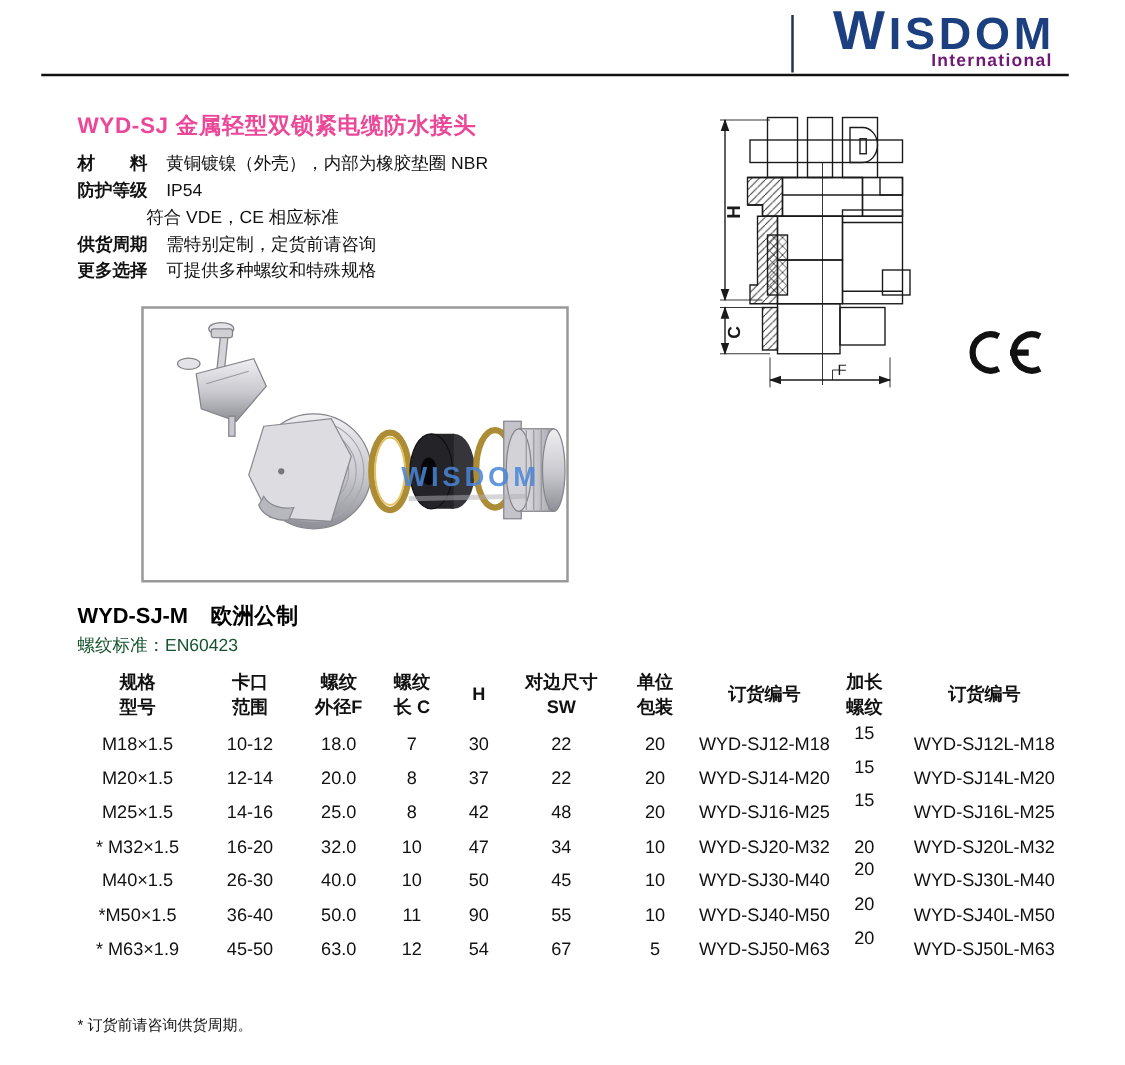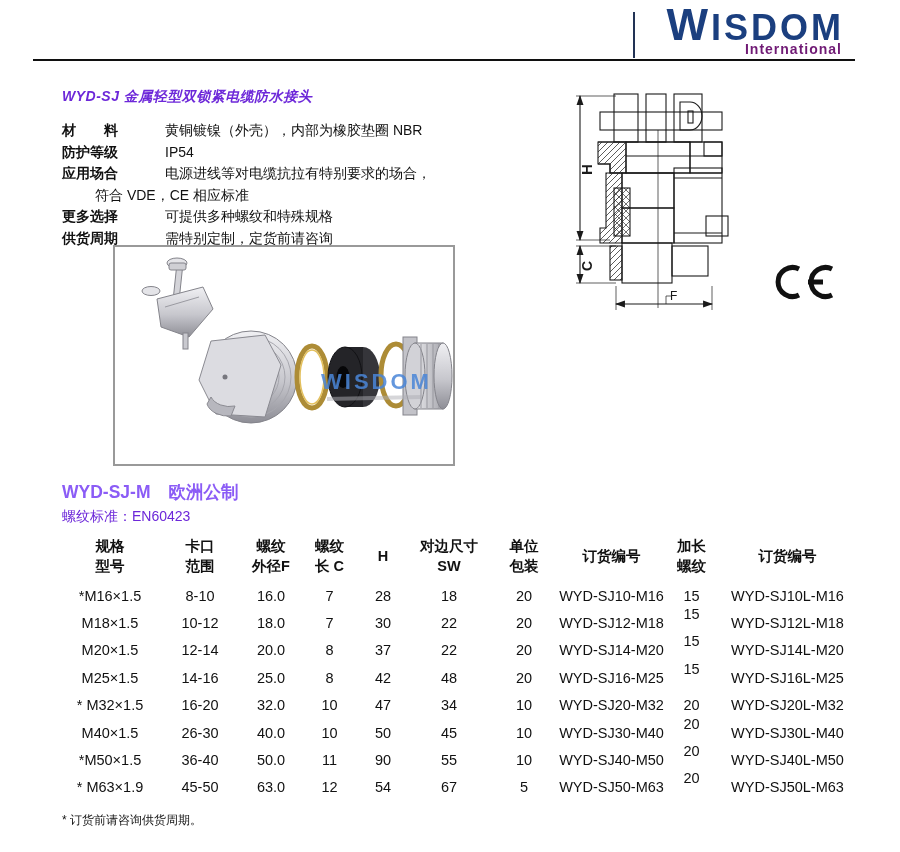--- a/index.html
+++ b/index.html
@@ -16,41 +16,41 @@
   }
   .logo-brand::first-letter { font-size:44px; }
   .logo-sub {
     color:#701a75; font-weight:bold; font-size:14px; letter-spacing:1px;
     margin-top:-4px; padding-right:2px;
   }
   .logo-rule { position:absolute; left:633px; top:12px; width:2px; height:46px; background:#223355; }
   .header-divider { position:absolute; left:33px; top:59px; width:822px; height:2px; background:#101010; }
 
   
-  .doc-title { position:absolute; left:62px; top:88px; font-size:14px; font-weight:bold; color:#6d28d9; letter-spacing:0.5px;font-style:italic; }
+  .doc-title { position:absolute; left:62px; top:88px; font-size:18px; font-weight:bold; color:#ec4899; letter-spacing:0.5px; }
   .specs { position:absolute; left:62px; top:120px; width:500px; font-size:14px; }
-  .spec-row { display:flex; line-height:21.5px;gap:32px; }
+  .spec-row { display:flex; line-height:21.5px; }
   .spec-label { width:58px; font-weight:bold; flex:none; white-space:nowrap; }
   .spec-value { margin-left:13px; white-space:nowrap; }
-  .spec-value2 { margin-left:33px; line-height:21.5px; white-space:nowrap; }
+  .spec-value2 { margin-left:55px; line-height:21.5px; white-space:nowrap; }
 
   
   .photo-box {
     position:absolute; left:113px; top:245px; width:342px; height:221px;
     border:2px solid #999; background:#fff;
   }
 
   
   .tech-drawing { position:absolute; left:570px; top:78px; }
   .ce-box { position:absolute; left:770px; top:262px; }
 
   
-  .section-title { position:absolute; left:62px; top:480px; font-size:17.5px; font-weight:bold; color:#8b5cf6; }
+  .section-title { position:absolute; left:62px; top:480px; font-size:17.5px; font-weight:bold; color:#000000; }
   .section-title .model { margin-right:18px; }
-  .thread-standard { position:absolute; left:62px; top:508px; font-size:14px; color:#6d28d9; }
+  .thread-standard { position:absolute; left:62px; top:508px; font-size:14px; color:#14532d; }
 
   
   .spec-table { position:absolute; left:60px; top:530px; width:796px; border-collapse:collapse; table-layout:fixed; }
   .spec-table th, .spec-table td { text-align:center; vertical-align:middle; padding:0; font-weight:normal; }
   .spec-table th { height:52px; font-size:14.5px; font-weight:600; }
   .spec-table th .hl { line-height:20px; }
   .spec-table td { height:27.4px; font-size:14.5px; white-space:nowrap; }
   .spec-table td.raised { transform:translateY(-9px); }
   .c1{width:100px}.c2{width:80px}.c3{width:62px}.c4{width:55px}.c5{width:52px}
   .c6{width:80px}.c7{width:70px}.c8{width:105px}.c9{width:55px}.c10{width:137px}
@@ -72,32 +72,28 @@
 
 <div class="specs">
   <div class="spec-row">
     <span class="spec-label">材　　料</span>
     <span class="spec-value">黄铜镀镍（外壳），内部为橡胶垫圈 NBR</span>
   </div>
   <div class="spec-row">
     <span class="spec-label">防护等级</span>
     <span class="spec-value">IP54</span>
   </div>
+  <div class="spec-value2">符合 VDE，CE 相应标准</div>
   <div class="spec-row">
-    <span class="spec-label">应用场合</span>
-    <span class="spec-value">电源进线等对电缆抗拉有特别要求的场合，</span>
+    <span class="spec-label">供货周期</span>
+    <span class="spec-value">需特别定制，定货前请咨询</span>
   </div>
-  <div class="spec-value2">符合 VDE，CE 相应标准</div>
   <div class="spec-row">
     <span class="spec-label">更多选择</span>
     <span class="spec-value">可提供多种螺纹和特殊规格</span>
-  </div>
-  <div class="spec-row">
-    <span class="spec-label">供货周期</span>
-    <span class="spec-value">需特别定制，定货前请咨询</span>
   </div>
 </div>
 
 <div class="photo-box">
   <svg width="338" height="217" viewBox="0 0 338 217">
     <defs>
       <linearGradient id="metalg" x1="0" y1="0" x2="0" y2="1">
         <stop offset="0" stop-color="#f0f0f3"></stop>
           <stop offset="0.55" stop-color="#c7c7cd"></stop>
           <stop offset="1" stop-color="#8e8e96"></stop>
@@ -289,32 +285,20 @@
           <div class="hl">加长</div>
           <div class="hl">螺纹</div>
         </th>
         <th>
           <div class="hl">订货编号</div>
         </th>
       </tr>
   </thead>
   <tbody>
       <tr>
-        <td>*M16×1.5</td>
-        <td>8-10</td>
-        <td>16.0</td>
-        <td>7</td>
-        <td>28</td>
-        <td>18</td>
-        <td>20</td>
-        <td>WYD-SJ10-M16</td>
-        <td>15</td>
-        <td>WYD-SJ10L-M16</td>
-      </tr>
-      <tr>
         <td>M18×1.5</td>
         <td>10-12</td>
         <td>18.0</td>
         <td>7</td>
         <td>30</td>
         <td>22</td>
         <td>20</td>
         <td>WYD-SJ12-M18</td>
         <td class="raised">15</td>
         <td>WYD-SJ12L-M18</td>

